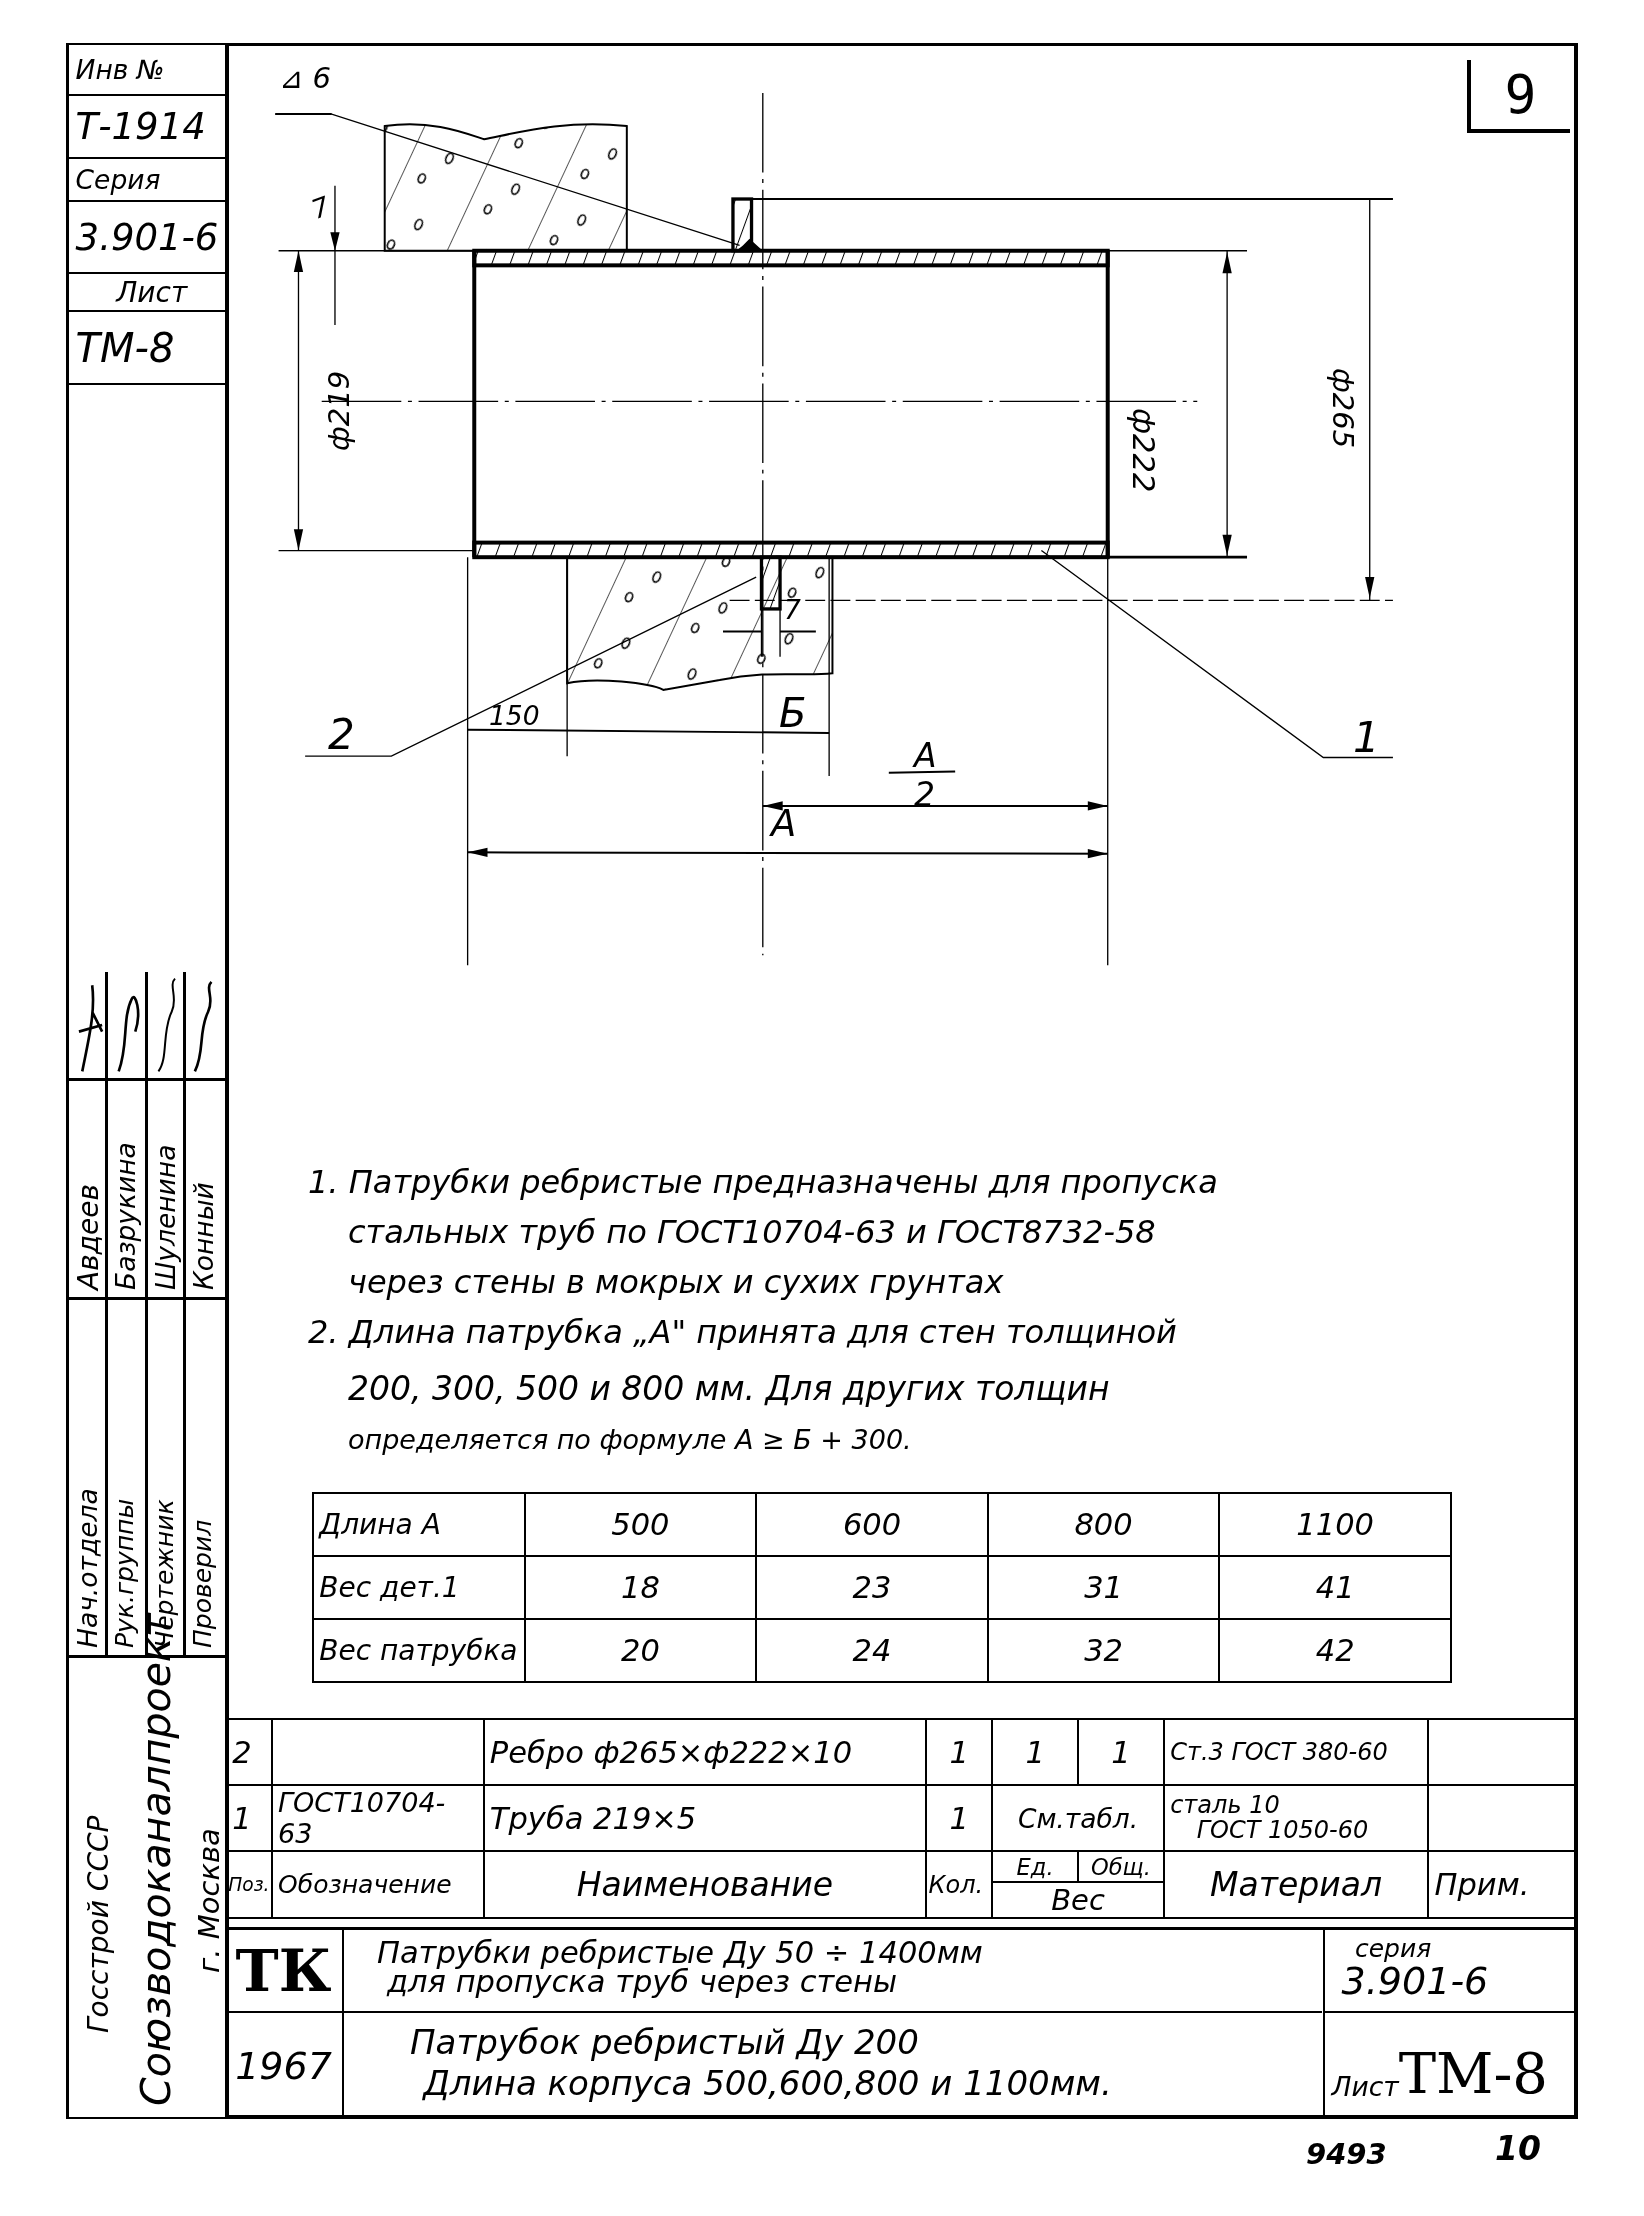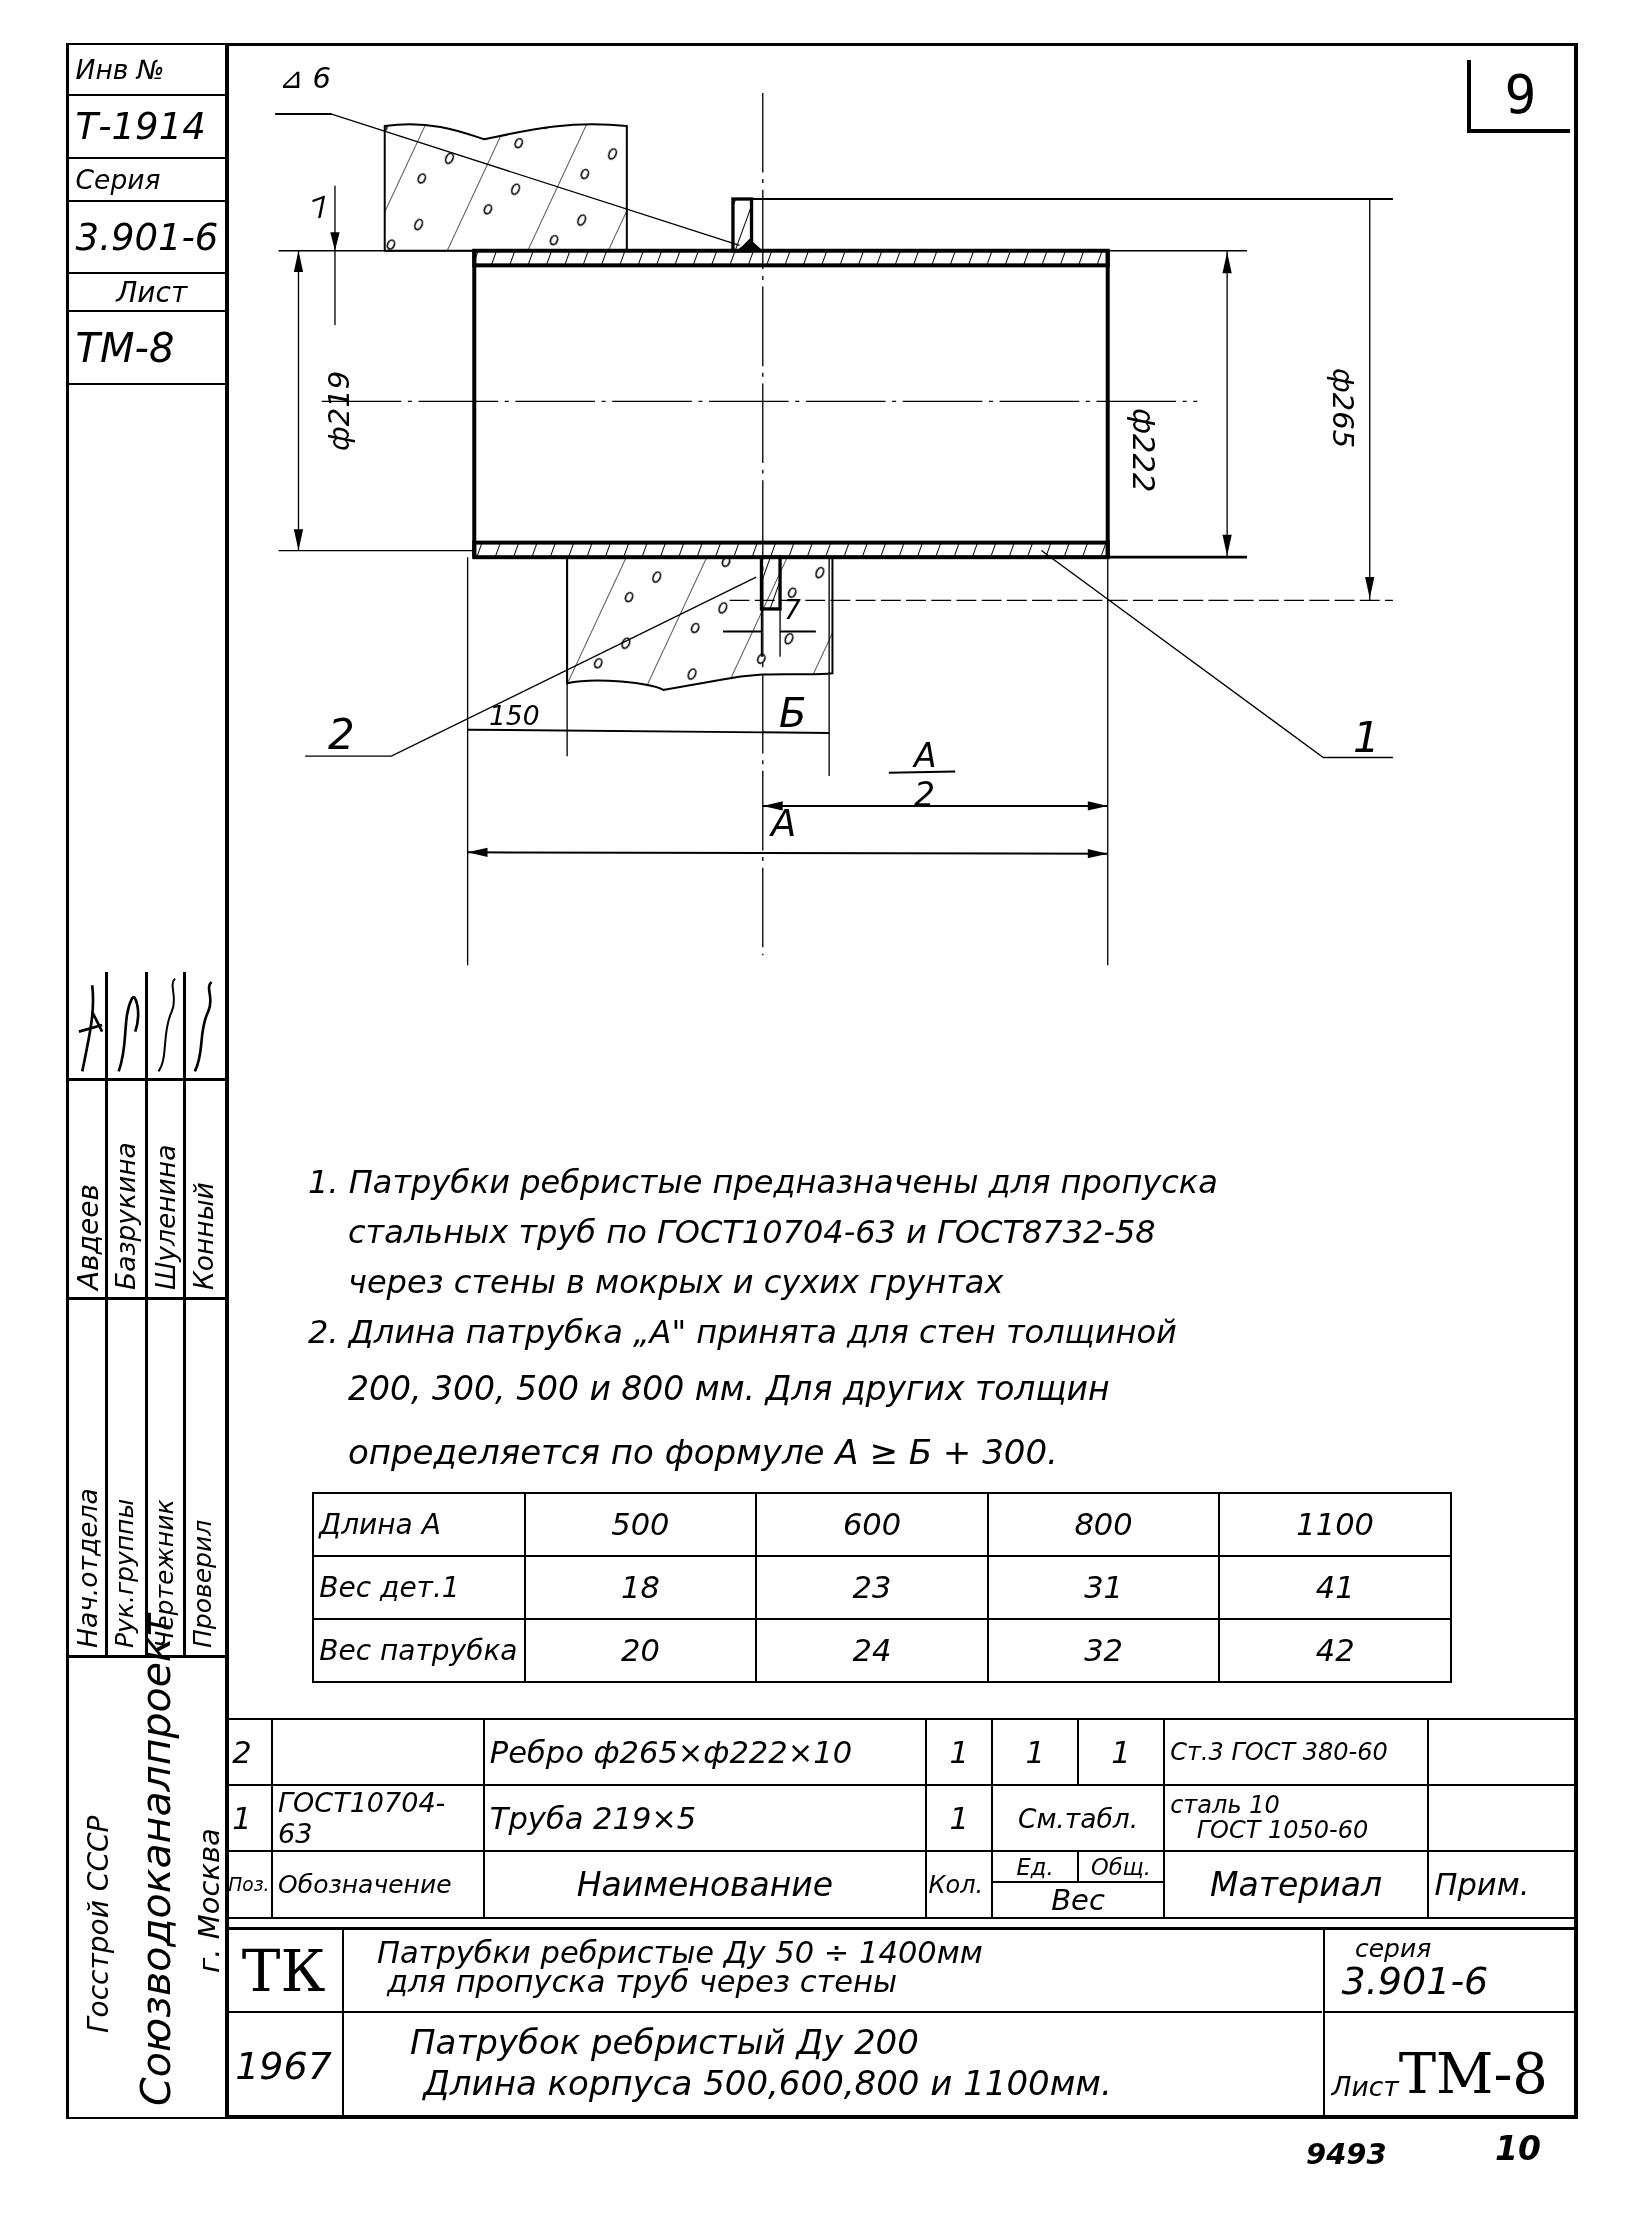--- a/index.html
+++ b/index.html
@@ -175,21 +175,21 @@
 <div class="abs ital" style="left:771px;top:802px;font-size:37px;">А</div>
 <div class="abs ital" style="left:328px;top:710px;font-size:42px;">2</div>
 <div class="abs ital" style="left:1353px;top:713px;font-size:42px;">1</div>
 
 <div class="notes">
   <div>1. Патрубки ребристые предназначены для пропуска</div>
   <div style="padding-left:40px">стальных труб по ГОСТ10704-63 и ГОСТ8732-58</div>
   <div style="padding-left:40px">через стены в мокрых и сухих грунтах</div>
   <div>2. Длина патрубка „А" принята для стен толщиной</div>
   <div style="padding-left:40px;margin-top:6.6px;font-size:33px;">200, 300, 500 и 800 мм. Для других толщин</div>
-  <div style="padding-left:40px;margin-top:13px;font-size:34px;">определяется по формуле А ≥ Б + 300.</div>
+  <div style="padding-left:40px;margin-top:1px;font-size:27px;">определяется по формуле А ≥ Б + 300.</div>
 </div>
 
 <table class="wtable">
   <tbody>
       <tr>
     <td class="hd">Длина А</td>
     <td class="v">500</td>
     <td class="v">600</td>
     <td class="v">800</td>
     <td class="v">1100</td>
@@ -255,21 +255,21 @@
     <td rowspan="2" style="text-align:center;font-size:33px">Материал</td>
     <td rowspan="2" style="font-size:30.5px">Прим.</td>
   </tr>
   <tr>
     <td colspan="2" style="height:32px;text-align:center;font-size:29px">Вес</td>
   </tr>
 </tbody>
   </table>
 
 <div class="title">
-  <div class="tcell" style="left:0;top:0;width:119px;height:83px;border-right:2.7px solid #000;border-bottom:2.7px solid #000;font-family:'DejaVu Serif',serif;font-size:58px;display:flex;align-items:center;justify-content:center;">ТК</div>
+  <div class="tcell" style="left:0;top:0;width:119px;height:83px;border-right:2.7px solid #000;border-bottom:2.7px solid #000;font-family:'DejaVu Serif',serif;font-size:58px;display:flex;align-items:center;justify-content:center;font-weight:bold;">ТК</div>
   <div class="tcell" style="left:0;top:83px;width:119px;height:106px;border-right:2.7px solid #000;font-style:italic;font-size:38px;display:flex;align-items:center;justify-content:center;">1967</div>
   <div class="tcell" style="left:119px;top:0;width:978px;height:83px;border-bottom:2.7px solid #000;font-style:italic;font-size:30.5px;line-height:29px;padding:8px 0 0 33px;">
     <div>Патрубки ребристые Ду 50 ÷ 1400мм</div>
     <div style="padding-left:10px">для пропуска труб через стены</div>
   </div>
   <div class="tcell" style="left:119px;top:83px;width:978px;height:106px;font-style:italic;font-size:34px;line-height:41px;padding:9px 0 0 66px;">
     <div>Патрубок ребристый Ду 200</div>
     <div style="padding-left:13.3px">Длина корпуса 500,600,800 и 1100мм.</div>
   </div>
   <div class="tcell" style="left:1098px;top:0;width:255px;height:83px;border-left:2.7px solid #000;border-bottom:2.7px solid #000;font-style:italic;padding:6.6px 0 0 16.6px;">

